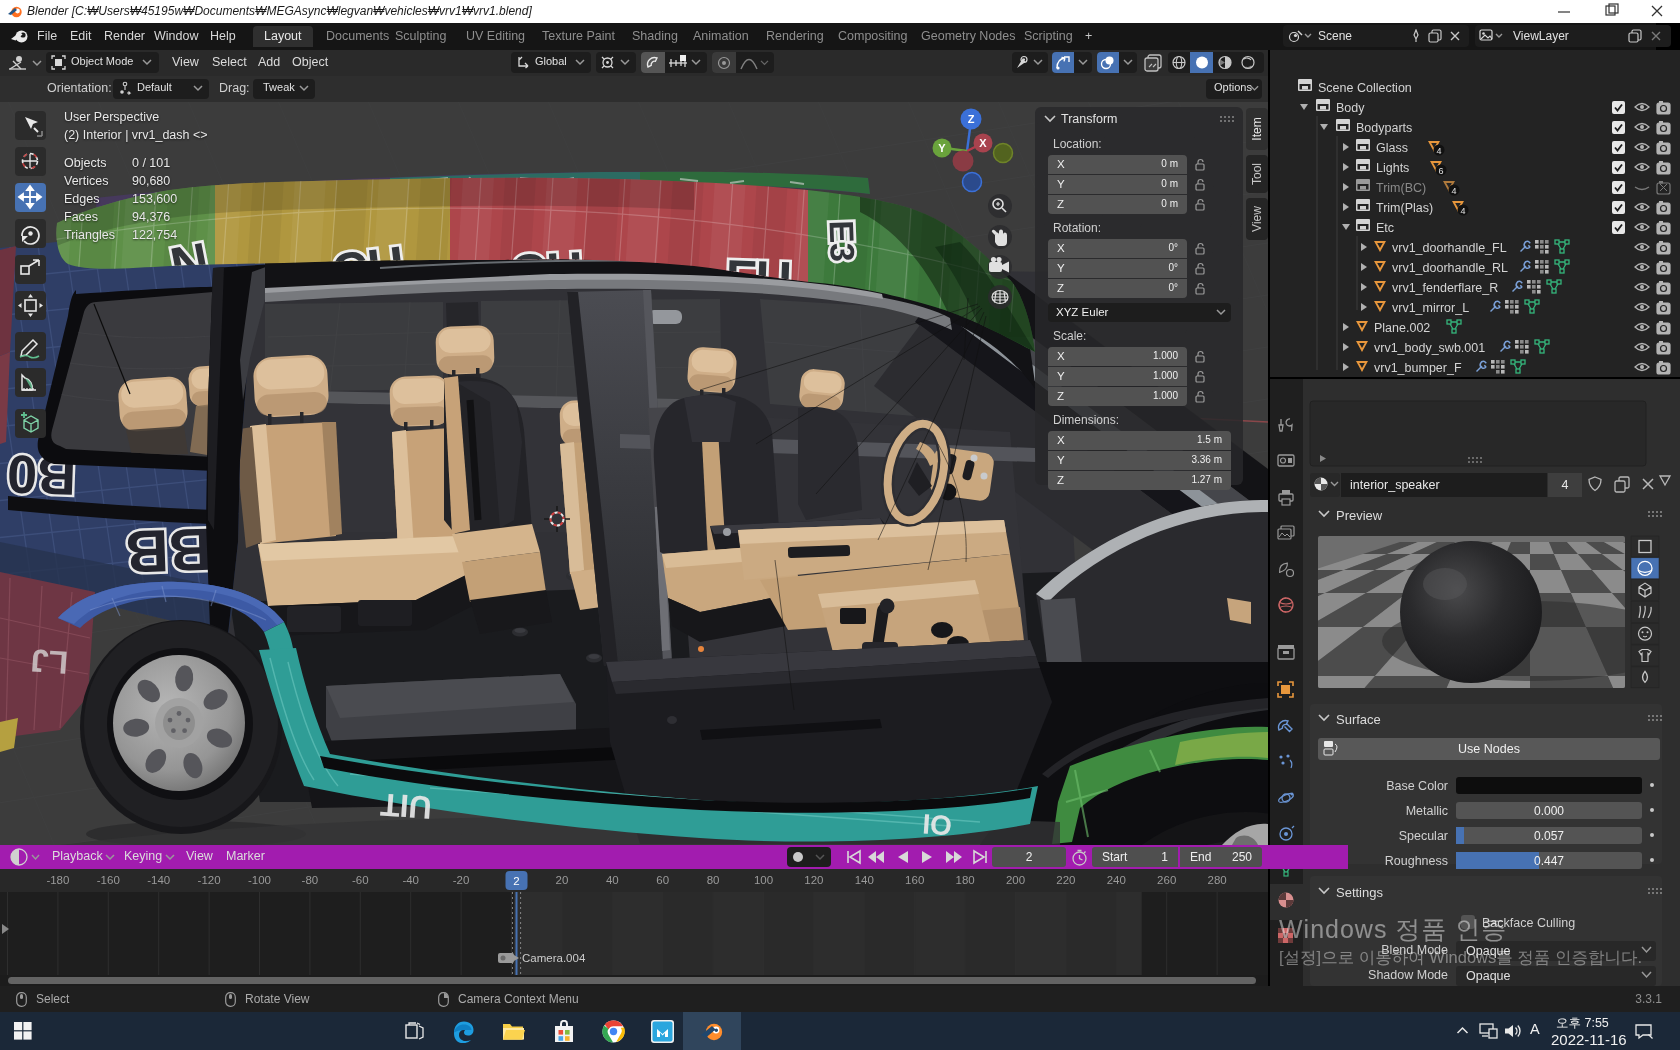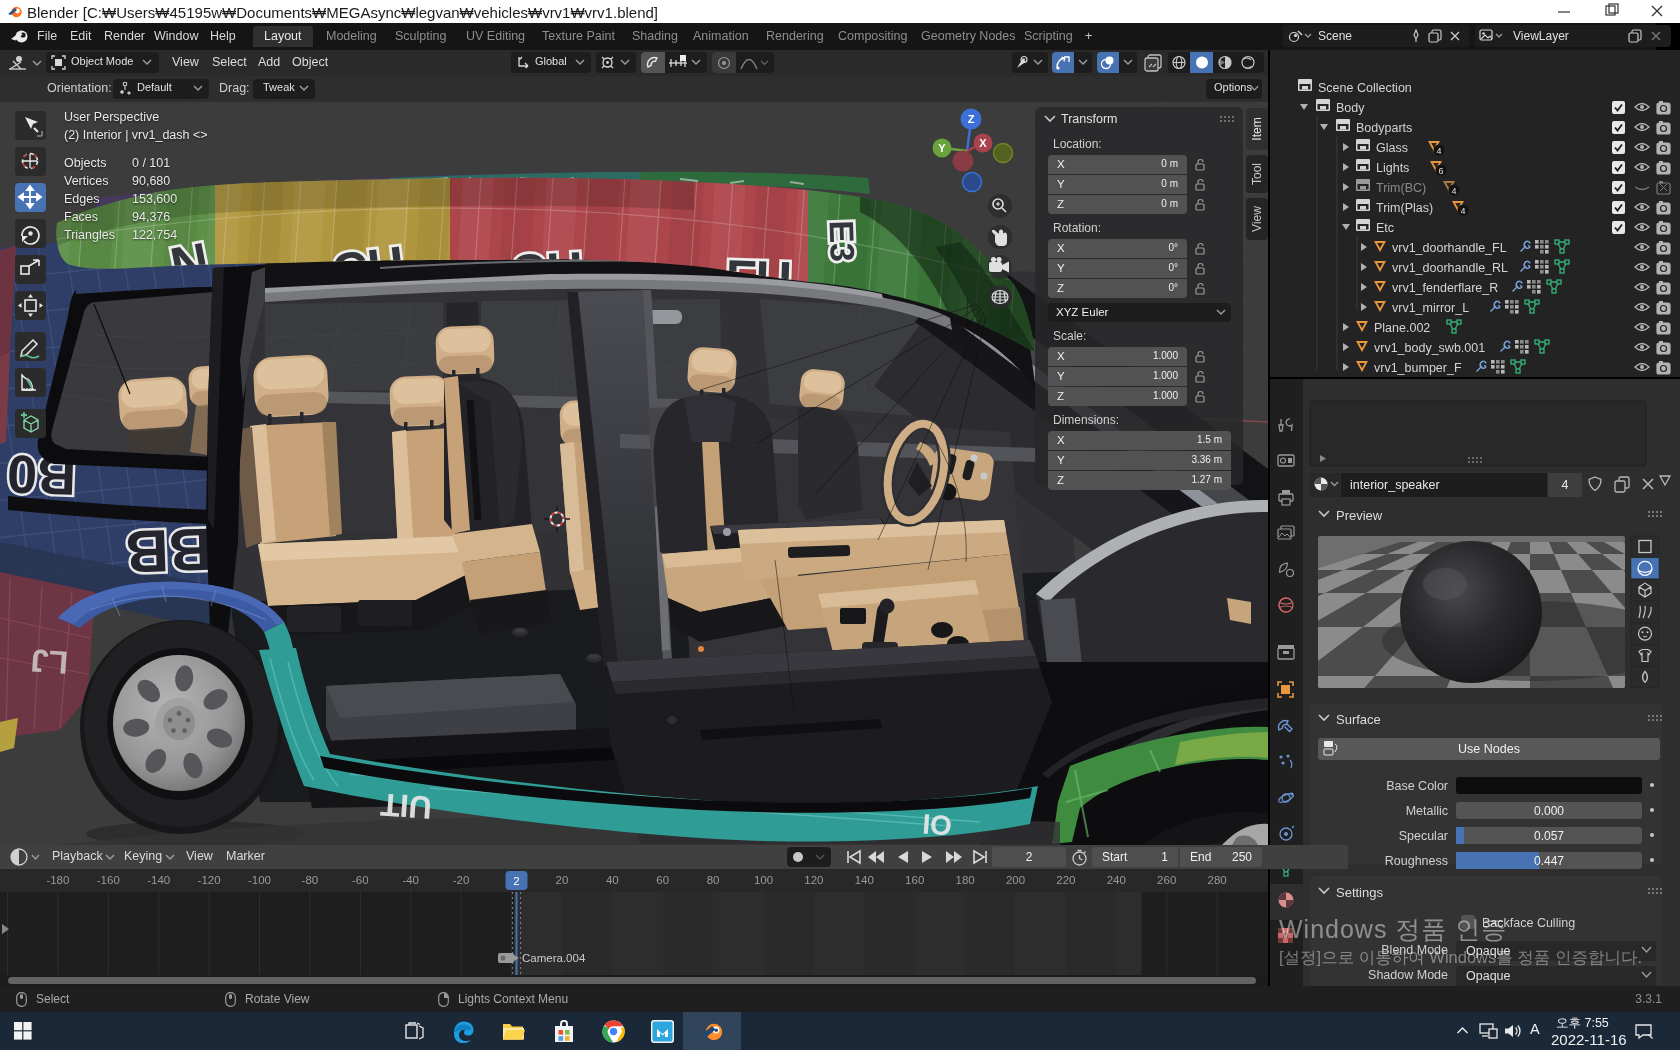--- a/index.html
+++ b/index.html
@@ -1,39 +1,39 @@
 <!DOCTYPE html>
 <html><head>
 <meta charset="utf-8">
 <style>
 *{margin:0;padding:0;box-sizing:border-box;}
 html,body{width:1680px;height:1050px;overflow:hidden;background:#000;}
 body{font-family:"Liberation Sans",sans-serif;font-size:12px;color:#d0d0d0;position:relative;}
 .abs{position:absolute;}
 
 #titlebar{left:0;top:0;width:1680px;height:23px;background:#ffffff;color:#111;}
-#titlebar .tt{position:absolute;left:27px;top:4px;font-size:15px;color:#1a1a1a;}
+#titlebar .tt{position:absolute;left:27px;top:4px;font-size:12px;color:#1a1a1a;font-style:italic;}
 
 #menubar{left:0;top:23px;width:1656px;height:27px;background:#151515;}
 .menuitem{position:absolute;top:6px;color:#d8d8d8;font-size:12.5px;}
 .wstab{position:absolute;top:3px;height:21px;line-height:21px;padding:0 11px;color:#8e8e8e;font-size:12.5px;border-radius:4px 4px 0 0;}
 .wstab.active{background:#2f2f2f;color:#e8e8e8;}
 
 #vph1{left:0;top:50px;width:1268px;height:26px;background:#2a2a2a;}
 #vph2{left:0;top:76px;width:1268px;height:26px;background:#2e2e2e;}
 .hdrmenu{position:absolute;top:5px;color:#dcdcdc;font-size:12.5px;}
 .pill{position:absolute;background:#1d1d1d;border-radius:4px;color:#e0e0e0;font-size:11px;text-decoration:underline;}
 
 #outliner{left:1270px;top:50px;width:410px;height:327px;background:#232323;}
 #outlhdr{left:1270px;top:50px;width:410px;height:26px;background:#2a2a2a;}
 #props{left:1270px;top:379px;width:410px;height:607px;background:#2c2c2c;}
 #propshdr{left:1270px;top:379px;width:410px;height:25px;background:#2a2a2a;}
 
 
-#tlhdr{left:0;top:845px;width:1348px;height:24px;background:#404040;}
+#tlhdr{left:0;top:845px;width:1348px;height:24px;background:#a21caf;}
 
 #statusbar{left:0;top:986px;width:1680px;height:26px;background:#1f1f1f;color:#b0b0b0;}
 
 #taskbar{left:0;top:1012px;width:1680px;height:38px;background:#1b2838;}
 
 #viewport{left:0;top:102px;width:1268px;height:743px;background:#3b3b3b;overflow:hidden;}
 
 #npanel{left:1035px;top:107px;width:208px;height:378px;background:rgba(40,40,42,0.85);border-radius:6px;color:#d8d8d8;}
 .nlabel{position:absolute;font-size:12px;color:#cfcfcf;}
 .nrow{position:absolute;left:13px;width:139px;height:19px;background:#525252;color:#f0f0f0;}
@@ -609,21 +609,21 @@
     <circle cx="10.5" cy="8.5" r="6" fill="#eaeaea"></circle>
       <circle cx="12" cy="7" r="2.6" fill="#1a1a1a"></circle>
     <path d="M0 11 L9 4 l2.5 2.5 -7 6z" fill="#eaeaea"></path>
   </svg>
   <div class="menuitem" style="left:37px">File</div>
   <div class="menuitem" style="left:70px">Edit</div>
   <div class="menuitem" style="left:104px">Render</div>
   <div class="menuitem" style="left:154px">Window</div>
   <div class="menuitem" style="left:210px">Help</div>
   <div class="wstab active" style="left:253px">Layout</div>
-  <div class="wstab" style="left:315px">Modeling</div>
+  <div class="wstab" style="left:315px">Documents</div>
   <div class="wstab" style="left:384px">Sculpting</div>
   <div class="wstab" style="left:455px">UV Editing</div>
   <div class="wstab" style="left:531px">Texture Paint</div>
   <div class="wstab" style="left:621px">Shading</div>
   <div class="wstab" style="left:682px">Animation</div>
   <div class="wstab" style="left:755px">Rendering</div>
   <div class="wstab" style="left:827px">Compositing</div>
   <div class="wstab" style="left:910px">Geometry Nodes</div>
   <div class="wstab" style="left:1013px">Scripting</div>
   <div class="menuitem" style="left:1085px;color:#c8c8c8">+</div>
@@ -1688,21 +1688,21 @@
   <span class="txt" style="left:36px;top:6px;color:#ababab">Select</span>
   <svg class="abs" style="left:225px;top:6px" width="11" height="15" viewBox="0 0 11 15">
     <rect x="0.7" y="0.7" width="9.6" height="13.6" rx="4.5" fill="none" stroke="#9a9a9a" stroke-width="1.2"></rect>
     <rect x="4" y="2" width="3" height="5" rx="1.5" fill="#9a9a9a"></rect>
   </svg>
   <span class="txt" style="left:245px;top:6px;color:#ababab">Rotate View</span>
   <svg class="abs" style="left:438px;top:6px" width="11" height="15" viewBox="0 0 11 15">
     <rect x="0.7" y="0.7" width="9.6" height="13.6" rx="4.5" fill="none" stroke="#9a9a9a" stroke-width="1.2"></rect>
     <path d="M6 1 a5 5 0 0 1 4.3 5 h-4.3 z" fill="#9a9a9a"></path>
   </svg>
-  <span class="txt" style="left:458px;top:6px;color:#ababab">Lights Context Menu</span>
+  <span class="txt" style="left:458px;top:6px;color:#ababab">Camera Context Menu</span>
   <span class="txt" style="right:18px;top:6px;color:#8f8f8f">3.3.1</span>
 </div>
 
 <div class="abs" id="taskbar">
 
   <svg class="abs" style="left:14px;top:10px" width="18" height="18" viewBox="0 0 18 18">
     <rect x="0" y="0" width="8.2" height="8.2" fill="#f2f2f2"></rect>
     <rect x="9.4" y="0" width="8.2" height="8.2" fill="#f2f2f2"></rect>
     <rect x="0" y="9.4" width="8.2" height="8.2" fill="#f2f2f2"></rect>
     <rect x="9.4" y="9.4" width="8.2" height="8.2" fill="#f2f2f2"></rect>

